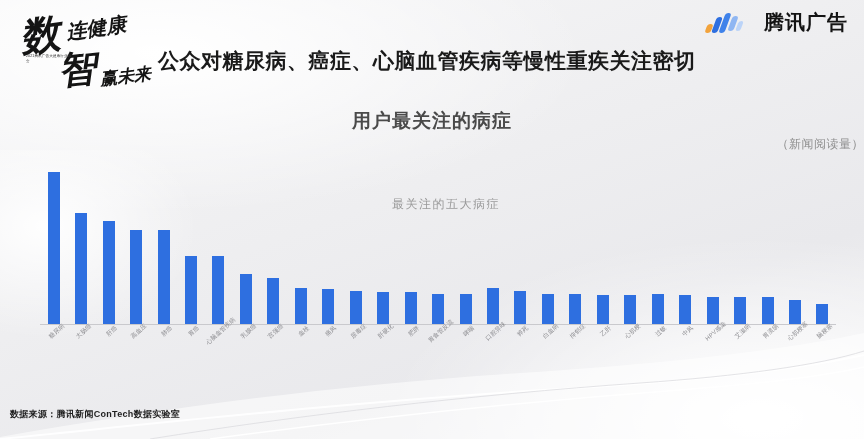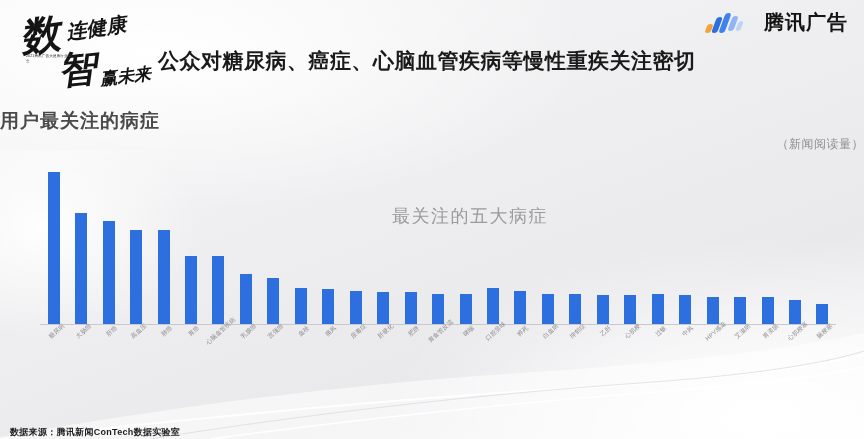--- a/index.html
+++ b/index.html
@@ -59,31 +59,31 @@
   }
 
   .slide-title{
     position:absolute;left:158px;top:47px;
     font-size:21px;font-weight:bold;color:#1a1a1a;
     letter-spacing:.5px;white-space:nowrap;
   }
 
   
   .chart-title{
-    position:absolute;left:0;right:0;top:108px;
+    position:absolute;left:0;right:0;top:108px;text-align:center;
     font-size:19px;font-weight:bold;color:#4a4a4a;letter-spacing:1px;
   }
   .chart-subtitle{
     position:absolute;left:0;right:0;top:136px;text-align:right;
     font-size:12px;color:#8d8d8d;letter-spacing:.5px;
   }
 
   
   .ann{position:absolute;left:392px;top:196px;}
-  .ann-small{font-size:18px;color:#9a9a9a;letter-spacing:1.5px;margin-top:8px;}
+  .ann-small{font-size:12px;color:#9a9a9a;letter-spacing:1.5px;}
   .ann-big{
     margin-top:4px;font-size:24px;color:#4a6fb5;letter-spacing:1px;
     font-family:"Liberation Serif","DejaVu Serif",serif;white-space:nowrap;
   }
 
   
   .chart{position:absolute;left:40px;top:170px;width:796px;height:155px;}
   .axis{position:absolute;left:0;right:0;bottom:0;height:1px;background:#c9c9cd;}
   .bars{position:absolute;left:0;right:0;bottom:1px;height:154px;display:flex;align-items:flex-end;}
   .bcell{flex:1 1 0;display:flex;justify-content:center;align-items:flex-end;}
@@ -93,21 +93,21 @@
   .xlab{
     position:absolute;left:50%;top:2px;
     transform:translateX(-50%) rotate(-42deg);
     transform-origin:50% 0;
     font-size:6px;color:#8a8a8e;white-space:nowrap;
     letter-spacing:.2px;
   }
 
   
   .source{
-    position:absolute;left:10px;bottom:0;
+    position:absolute;left:10px;bottom:18px;
     font-size:9px;color:#1e1e1e;font-weight:bold;letter-spacing:.3px;
   }
 </style>
 </head>
 <body>
 
 <div class="slide">
   <div class="topglow"></div>
 
   <div class="swoosh">

